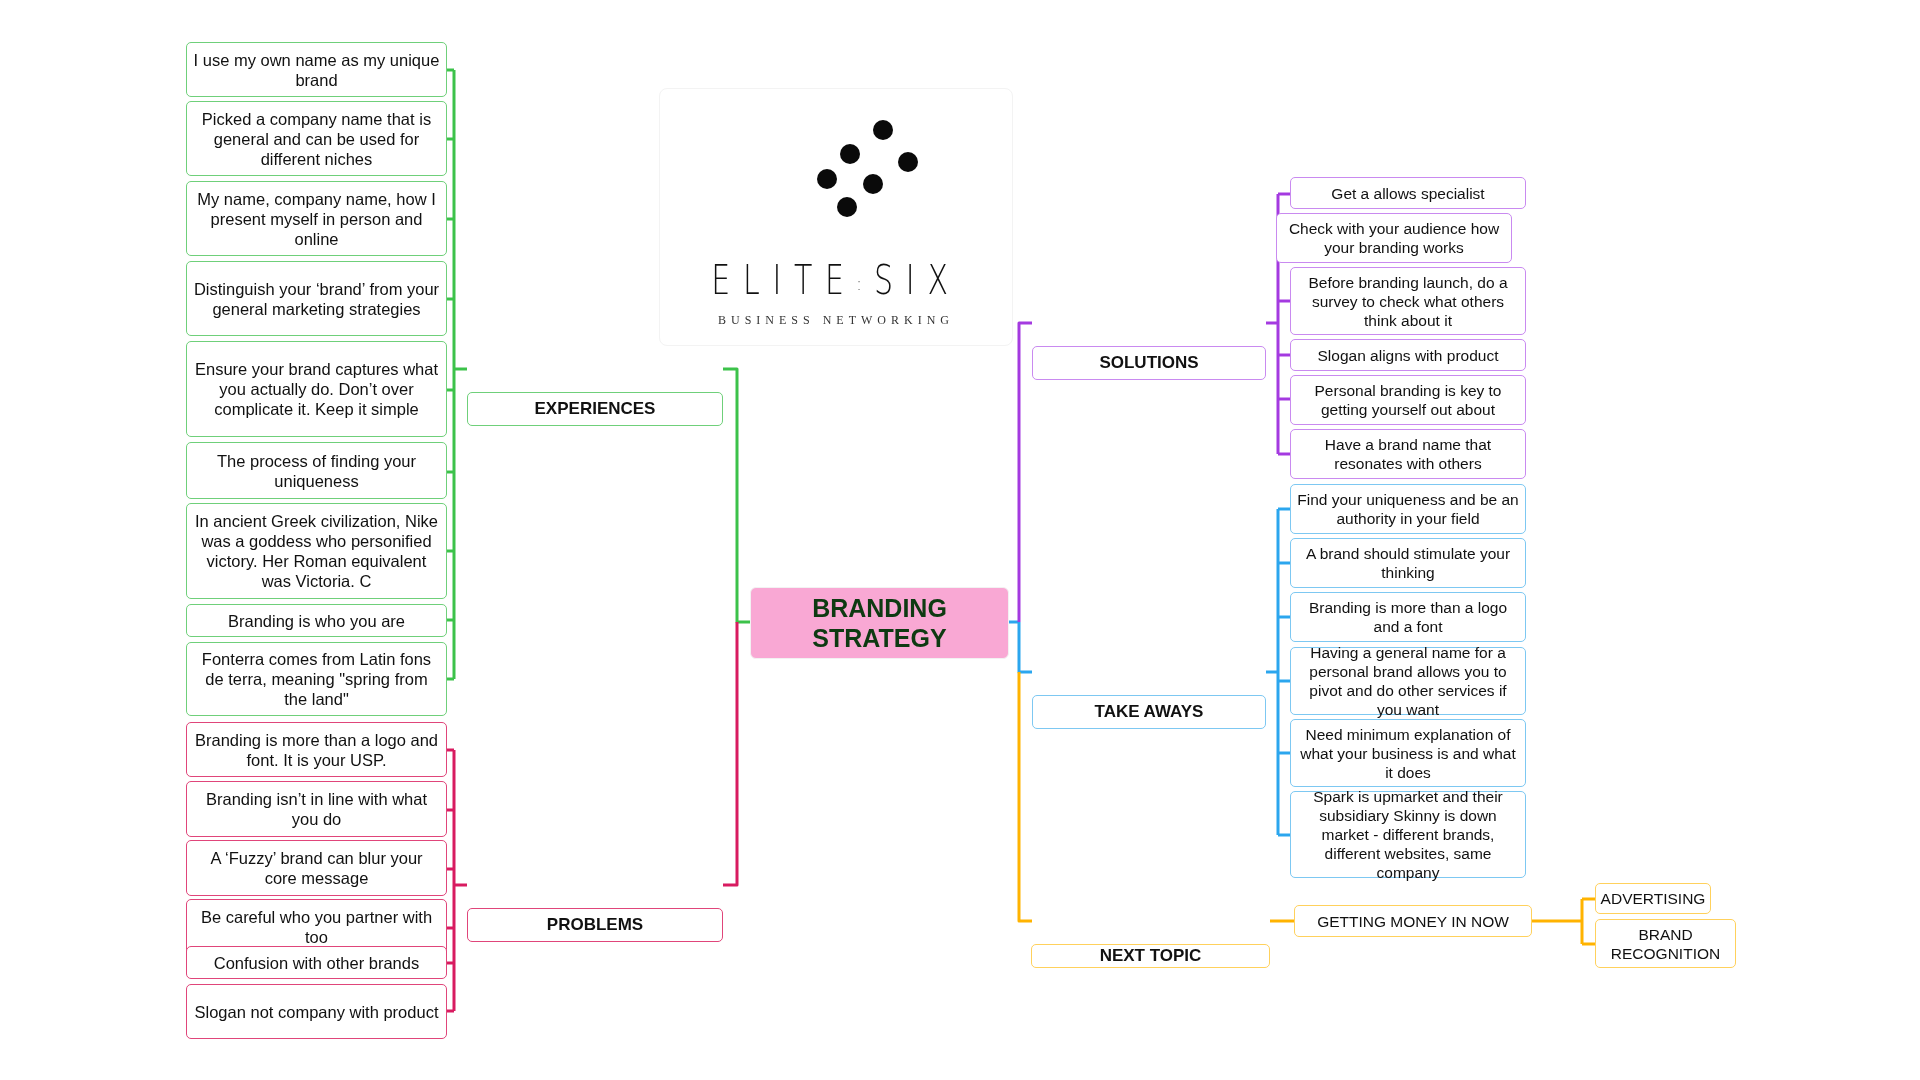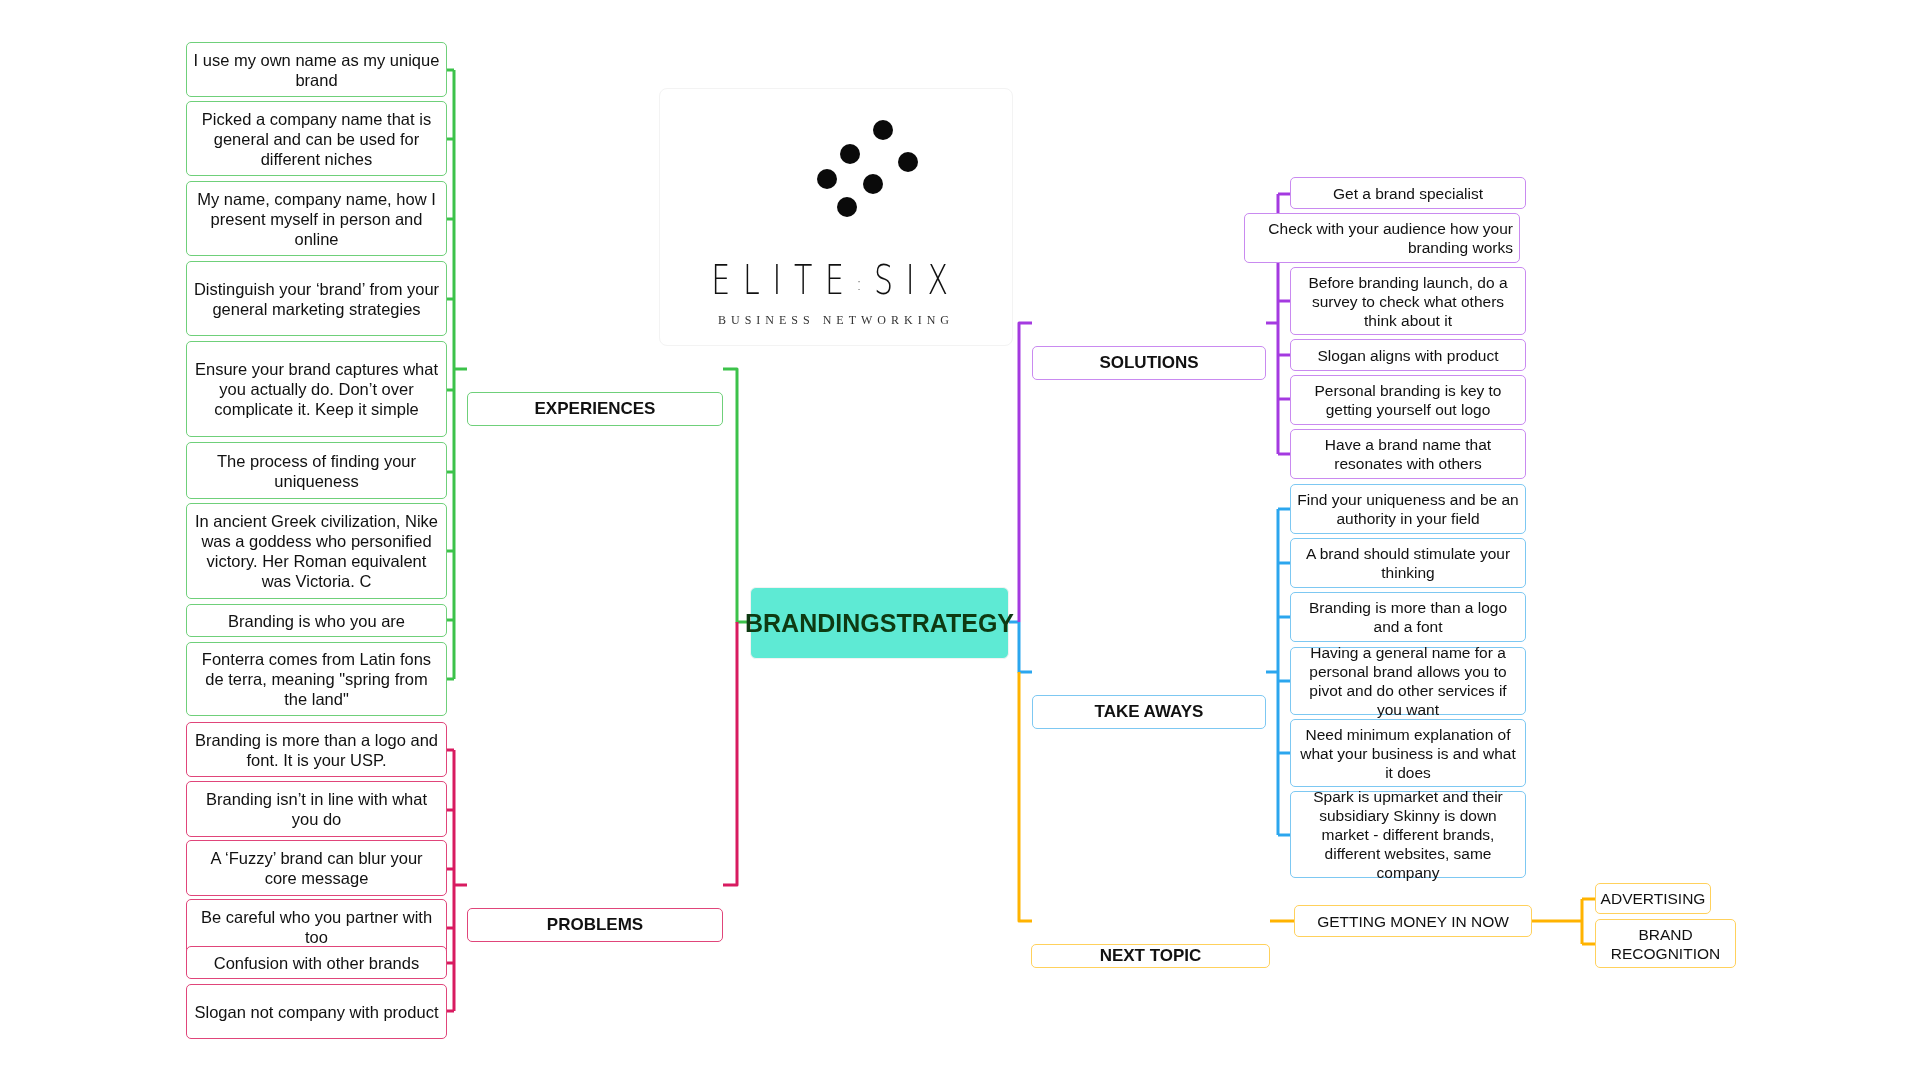--- a/index.html
+++ b/index.html
@@ -15,22 +15,22 @@
   }
   .topic { font-weight: bold; font-size: 17px; margin-top: 40px; }
   .green { border-color: #6fd07a; }
   .red { border-color: #e0457a; }
   .purple { border-color: #c98af0; }
   .blue { border-color: #7dc8f2; }
   .yellow { border-color: #ffd15c; }
   .sub { font-size: 15.5px; line-height: 19px; }
   .center {
     position: absolute; left: 750px; top: 587px; width: 257px; height: 70px;
-    border: 1px solid #f2f2f2; border-radius: 6px; background: #5eead4;
-    display: flex; align-items: center; justify-content: center; flex-direction: row;
+    border: 1px solid #f2f2f2; border-radius: 6px; background: #f9a8d4;
+    display: flex; align-items: center; justify-content: center; flex-direction: column;
     font-weight: bold; font-size: 25px; line-height: 30px; color: #0e3a12;
   }
   .logo-box {
     position: absolute; left: 659px; top: 88px; width: 352px; height: 256px;
     border: 1px solid #f3f3f3; border-radius: 8px; background: #fff;
   }
   .dot { position: absolute; width: 20px; height: 20px; border-radius: 50%; background: #0a0a0a; }
   .logo-word {
     position: absolute; left: 0; right: 0; top: 168px; text-align: center;
     font-family: "DejaVu Sans", sans-serif; font-weight: 200; font-size: 40px;
@@ -143,25 +143,25 @@
 
 <div class="node topic red" style="left:467px;top:868px;width:256px;height:34px;">PROBLEMS</div>
 <div class="node red" style="left:186px;top:722px;width:261px;height:55px;">Branding is more than a logo and font. It is your USP.</div>
 <div class="node red" style="left:186px;top:781px;width:261px;height:56px;">Branding isn’t in line with what you do</div>
 <div class="node red" style="left:186px;top:840px;width:261px;height:56px;">A ‘Fuzzy’ brand can blur your core message</div>
 <div class="node red" style="left:186px;top:899px;width:261px;height:56px;">Be careful who you partner with too</div>
 <div class="node red" style="left:186px;top:946px;width:261px;height:33px;">Confusion with other brands</div>
 <div class="node red" style="left:186px;top:984px;width:261px;height:55px;">Slogan not company with product</div>
 
 <div class="node topic purple" style="left:1032px;top:306px;width:234px;height:34px;">SOLUTIONS</div>
-<div class="node sub purple" style="left:1290px;top:177px;width:236px;height:32px;">Get a brand specialist</div>
-<div class="node sub purple" style="left:1244px;top:213px;width:276px;height:50px;text-align:right;">Check with your audience how your branding works</div>
+<div class="node sub purple" style="left:1290px;top:177px;width:236px;height:32px;">Get a allows specialist</div>
+<div class="node sub purple" style="left:1276px;top:213px;width:236px;height:50px;">Check with your audience how your branding works</div>
 <div class="node sub purple" style="left:1290px;top:267px;width:236px;height:68px;">Before branding launch, do a survey to check what others think about it</div>
 <div class="node sub purple" style="left:1290px;top:339px;width:236px;height:32px;">Slogan aligns with product</div>
-<div class="node sub purple" style="left:1290px;top:375px;width:236px;height:50px;">Personal branding is key to getting yourself out logo</div>
+<div class="node sub purple" style="left:1290px;top:375px;width:236px;height:50px;">Personal branding is key to getting yourself out about</div>
 <div class="node sub purple" style="left:1290px;top:429px;width:236px;height:50px;">Have a brand name that resonates with others</div>
 
 <div class="node topic blue" style="left:1032px;top:655px;width:234px;height:34px;">TAKE AWAYS</div>
 <div class="node sub blue" style="left:1290px;top:484px;width:236px;height:50px;">Find your uniqueness and be an authority in your field</div>
 <div class="node sub blue" style="left:1290px;top:538px;width:236px;height:50px;">A brand should stimulate your thinking</div>
 <div class="node sub blue" style="left:1290px;top:592px;width:236px;height:50px;">Branding is more than a logo and a font</div>
 <div class="node sub blue" style="left:1290px;top:647px;width:236px;height:68px;">Having a general name for a personal brand allows you to pivot and do other services if you want</div>
 <div class="node sub blue" style="left:1290px;top:719px;width:236px;height:68px;">Need minimum explanation of what your business is and what it does</div>
 <div class="node sub blue" style="left:1290px;top:791px;width:236px;height:87px;">Spark is upmarket and their subsidiary Skinny is down market - different brands, different websites, same company</div>
 

